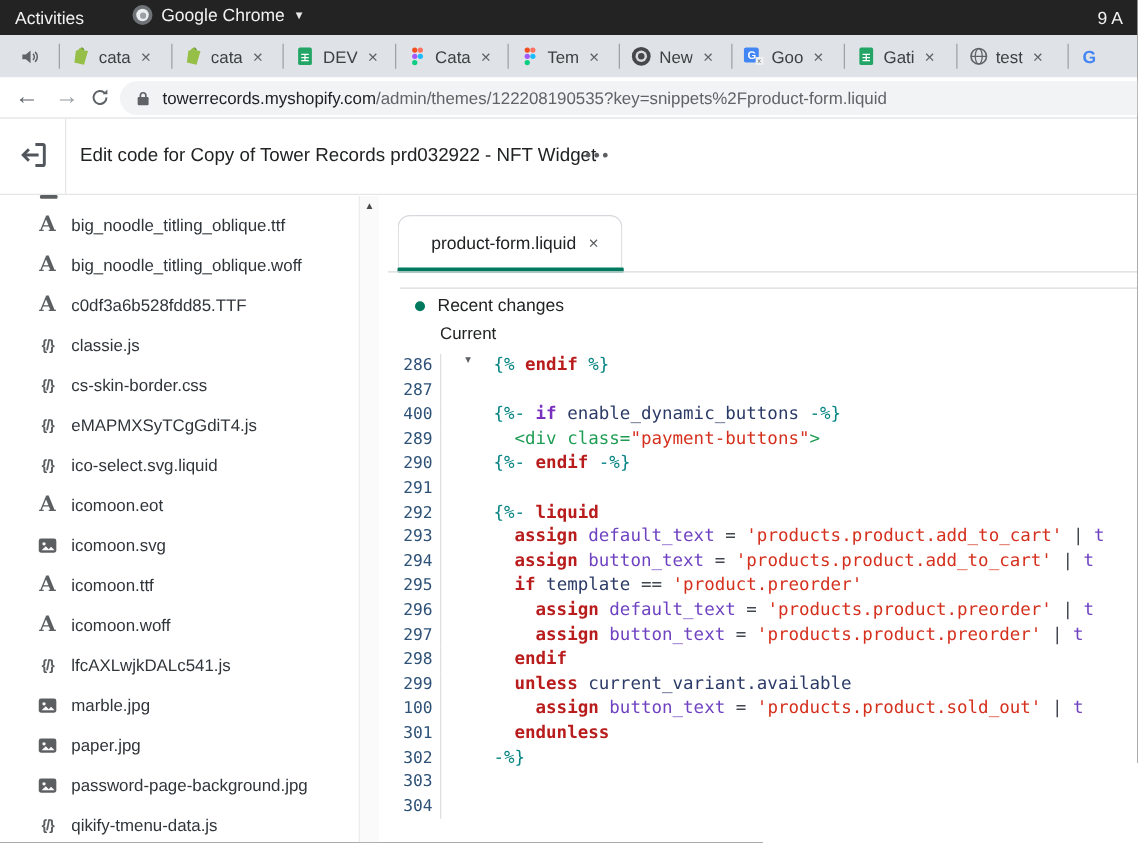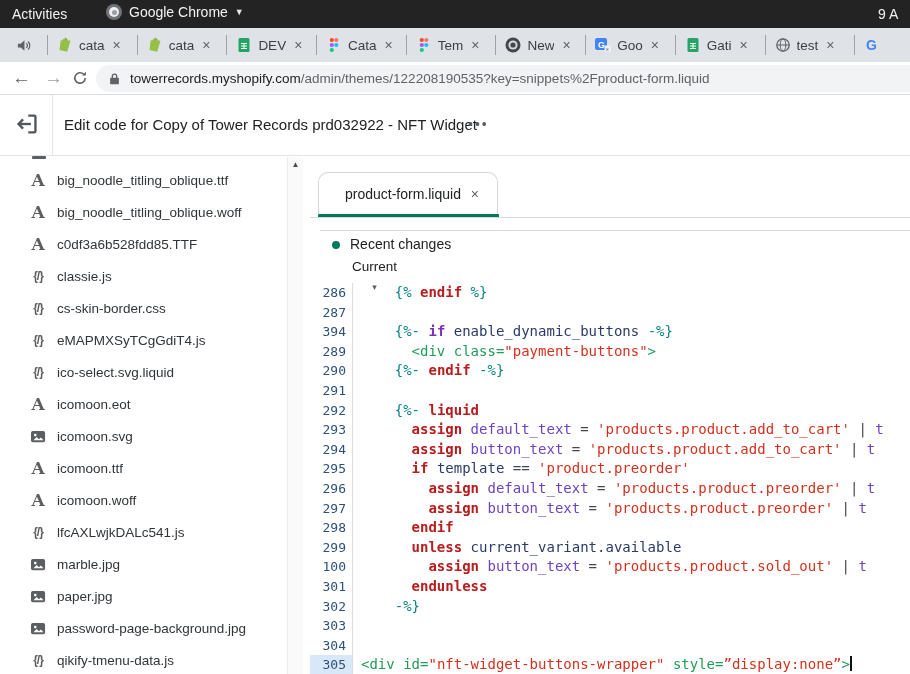--- a/index.html
+++ b/index.html
@@ -370,21 +370,21 @@
     <div class="abs editor" id="codelines">
         <div class="crow">
           <span class="lno">286</span>
           <span class="lcode"><span class="tk-pl">    </span><span class="tk-dl">{%</span><span class="tk-pl"> </span><span class="tk-kw">endif</span><span class="tk-pl"> </span><span class="tk-dl">%}</span></span>
         </div>
         <div class="crow">
           <span class="lno">287</span>
           <span class="lcode"></span>
         </div>
         <div class="crow">
-          <span class="lno">394</span>
+          <span class="lno">400</span>
           <span class="lcode"><span class="tk-pl">    </span><span class="tk-dl">{%-</span><span class="tk-pl"> </span><span class="tk-kw2">if</span><span class="tk-pl"> </span><span class="tk-id">enable_dynamic_buttons</span><span class="tk-pl"> </span><span class="tk-dl">-%}</span></span>
         </div>
         <div class="crow">
           <span class="lno">289</span>
           <span class="lcode"><span class="tk-pl">      </span><span class="tk-tg">&lt;div</span><span class="tk-pl"> </span><span class="tk-tg">class=</span><span class="tk-st">"payment-buttons"</span><span class="tk-tg">&gt;</span></span>
         </div>
         <div class="crow">
           <span class="lno">290</span>
           <span class="lcode"><span class="tk-pl">    </span><span class="tk-dl">{%-</span><span class="tk-pl"> </span><span class="tk-kw">endif</span><span class="tk-pl"> </span><span class="tk-dl">-%}</span></span>
         </div>
@@ -437,20 +437,16 @@
           <span class="lcode"><span class="tk-pl">    </span><span class="tk-dl">-%}</span></span>
         </div>
         <div class="crow">
           <span class="lno">303</span>
           <span class="lcode"></span>
         </div>
         <div class="crow">
           <span class="lno">304</span>
           <span class="lcode"></span>
         </div>
-        <div class="crow">
-          <span class="lno active">305</span>
-          <span class="lcode"><span class="tk-tg">&lt;div</span><span class="tk-pl"> </span><span class="tk-tg">id=</span><span class="tk-st">"nft-widget-buttons-wrapper"</span><span class="tk-pl"> </span><span class="tk-tg">style=</span><span class="tk-st">”display:none”</span><span class="tk-tg">&gt;</span><span class="cursor"></span></span>
-        </div>
       </div>
   </div>
 
 </div>
 
 </body></html>

